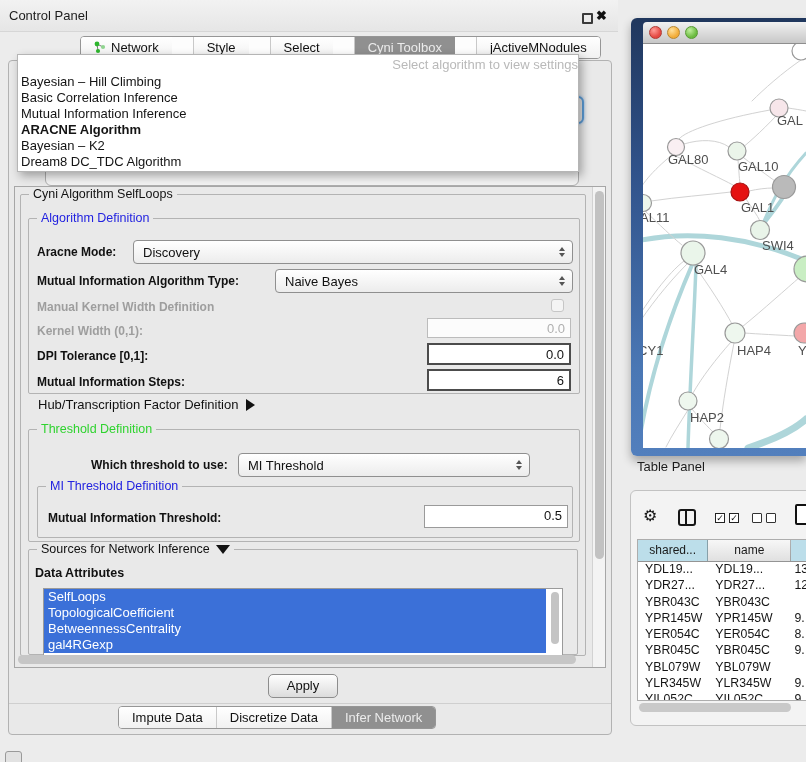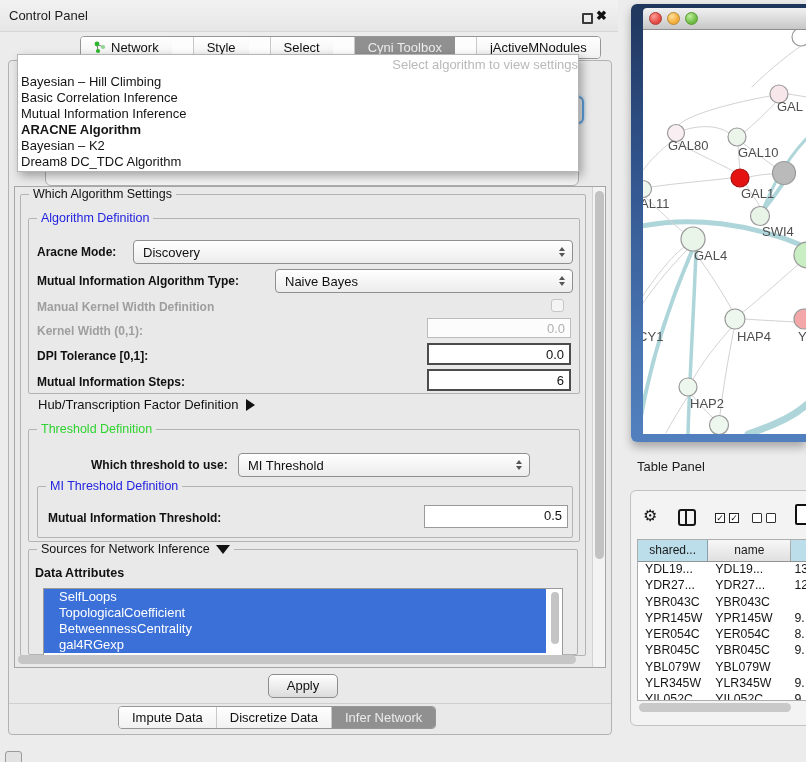--- a/index.html
+++ b/index.html
@@ -78,33 +78,33 @@
   .cbx { position:absolute; width:13px; height:13px; border:1px solid #c6c6c6;
     border-radius:3px; background:#f4f4f4; }
 
   .tri-right { display:inline-block; width:0; height:0; border-top:6px solid transparent;
     border-bottom:6px solid transparent; border-left:9px solid #111; margin-left:8px; vertical-align:-2px; }
   .tri-down { display:inline-block; width:0; height:0; border-left:7px solid transparent;
     border-right:7px solid transparent; border-top:9px solid #111; margin-left:6px; vertical-align:-1px; }
 
   .listbox { position:absolute; background:#fff; border:1px solid #9a9a9a; overflow:hidden; }
   .attr-item { height:16px; line-height:16px; font-size:13px; color:#fff;
-    background:#3b70d8; padding-left:15px; width:calc(100% - 16px); white-space:nowrap; }
+    background:#3b70d8; padding-left:4px; width:calc(100% - 16px); white-space:nowrap; }
   .list-vthumb { position:absolute; right:3px; top:3px; width:8px; height:52px;
     background:#c4c4c4; border-radius:4px; }
 
   .apply-btn { position:absolute; left:268px; top:674px; width:70px; height:24px;
     border:1px solid #8d8d8d; border-radius:5px; background:linear-gradient(#fefefe,#dcdcdc);
     font-size:13px; color:#111; text-align:center; line-height:22px; }
 
   .mini-btn { position:absolute; left:5px; top:751px; width:17px; height:14px;
     border:1px solid #9a9a9a; border-radius:3px; background:#e2e2e2; }
 
   
-  .net-frame { position:absolute; left:631px; top:4px; width:175px; height:438px;
+  .net-frame { position:absolute; left:631px; top:18px; width:175px; height:438px;
     border-radius:6px 0 0 6px;
     background:linear-gradient(180deg,#20375d 0%,#30528a 35%,#4a77b4 80%,#527fbd 100%);
     box-shadow:0 5px 10px rgba(0,0,0,.30);padding-left:31px; }
   .net-titlebar { position:absolute; left:12px; top:4px; width:163px; height:22px;
     background:linear-gradient(#f1f1f1,#c7c7c7); border-bottom:1px solid #8e8e8e;
     border-radius:4px 0 0 0; }
   .light { position:absolute; top:4px; width:13px; height:13px; border-radius:50%; }
   .light.red { left:6px; background:radial-gradient(circle at 35% 30%,#ff9d97,#e44741 65%); border:1px solid #b03a33; }
   .light.yellow { left:24px; background:radial-gradient(circle at 35% 30%,#ffe09a,#f2ac38 65%); border:1px solid #b98730; }
   .light.green { left:42px; background:radial-gradient(circle at 35% 30%,#c0ef9d,#6cbb41 65%); border:1px solid #579a33; }
@@ -186,21 +186,21 @@
         <div class="dd-item">Basic Correlation Inference</div>
         <div class="dd-item">Mutual Information Inference</div>
         <div class="dd-item bold">ARACNE Algorithm</div>
         <div class="dd-item">Bayesian – K2</div>
         <div class="dd-item">Dream8 DC_TDC Algorithm</div>
       </div>
   </div>
 
   <div class="scrollpane">
     <div class="grp" style="left:5px; top:7px; width:566px; height:462px;">
-      <span class="legend">Which Algorithm Settings</span>
+      <span class="legend">Cyni Algorithm SelfLoops</span>
 
       <div class="grp" style="left:7px; top:23px; width:552px; height:176px;">
         <span class="legend blue">Algorithm Definition</span>
 
         <div class="lbl" style="left:8px; top:26px;">Aracne Mode:</div>
         <div class="combo" style="left:104px; top:21px; width:440px; height:24px;">
           <span>Discovery</span>
           <span class="arrows">
               <div class="arr-up"></div>
               <div class="arr-dn"></div>

